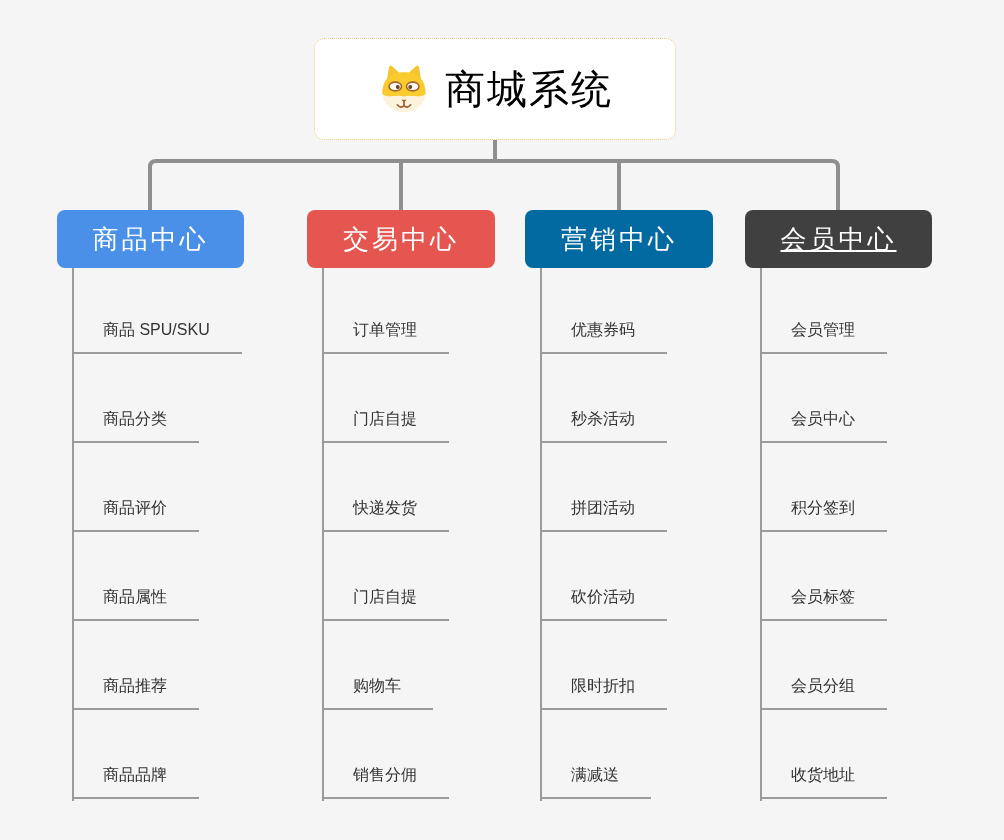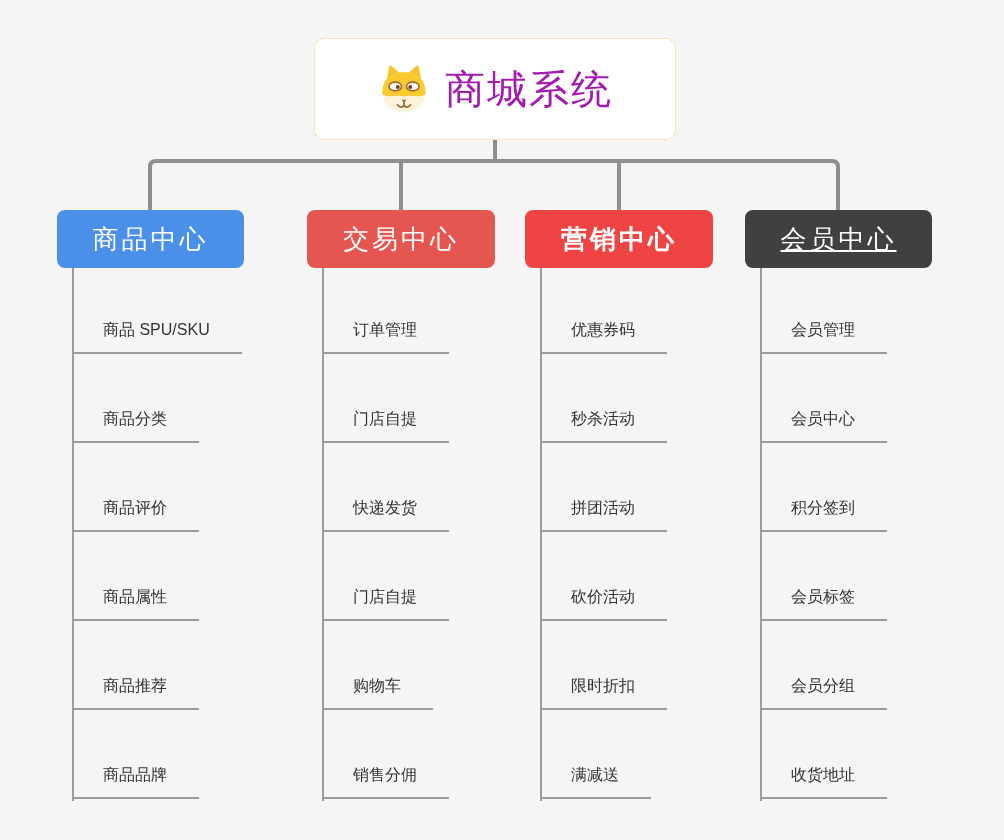--- a/index.html
+++ b/index.html
@@ -61,26 +61,26 @@
       <ellipse cx="32" cy="34" rx="26" ry="24" fill="#FBF3DC"></ellipse>
       <path d="M6 36 C6 17 17 10 32 10 C47 10 58 17 58 36
                C50 42 41 36 32 39 C23 36 14 42 6 36 Z" fill="#F9CB2F"></path>
       <ellipse cx="21.5" cy="27" rx="7.5" ry="5.2" fill="#FFFFFF" stroke="#A8692D" stroke-width="2"></ellipse>
       <ellipse cx="42.5" cy="27" rx="7.5" ry="5.2" fill="#FFFFFF" stroke="#A8692D" stroke-width="2"></ellipse>
       <circle cx="24.5" cy="27.5" r="2.4" fill="#6B4520"></circle>
       <circle cx="39.5" cy="27.5" r="2.4" fill="#6B4520"></circle>
       <path d="M29 43 L35 43 L32 46.5 Z" fill="#9C5F2E"></path>
       <path d="M32 46 L32 50 M24 49 Q28 54 32 50 Q36 54 40 49" stroke="#9C5F2E" stroke-width="2" fill="none" stroke-linecap="round"></path>
     </svg>
-    <span class="root-title" style="color: #a21caf;">商城系统</span>
+    <span class="root-title" style="color: #000000;">商城系统</span>
   </div>
 
   <div class="branch-header bh-0" style="background-color: rgb(74, 144, 232);">商品中心</div>
   <div class="branch-header bh-1" style="background-color: rgb(228, 86, 79);">交易中心</div>
-  <div class="branch-header bh-2" style="background-color: #ef4444; font-weight: bold;">营销中心</div>
+  <div class="branch-header bh-2" style="background-color: #0369a1;">营销中心</div>
   <div class="branch-header bh-3" style="background-color: #404040; text-decoration: underline;">会员中心</div>
 
   <div class="branch-leaves bl-0">
     <div class="leaf row-0">商品 SPU/SKU</div>
     <div class="leaf row-1">商品分类</div>
     <div class="leaf row-2">商品评价</div>
     <div class="leaf row-3">商品属性</div>
     <div class="leaf row-4">商品推荐</div>
     <div class="leaf row-5">商品品牌</div>
   </div>

